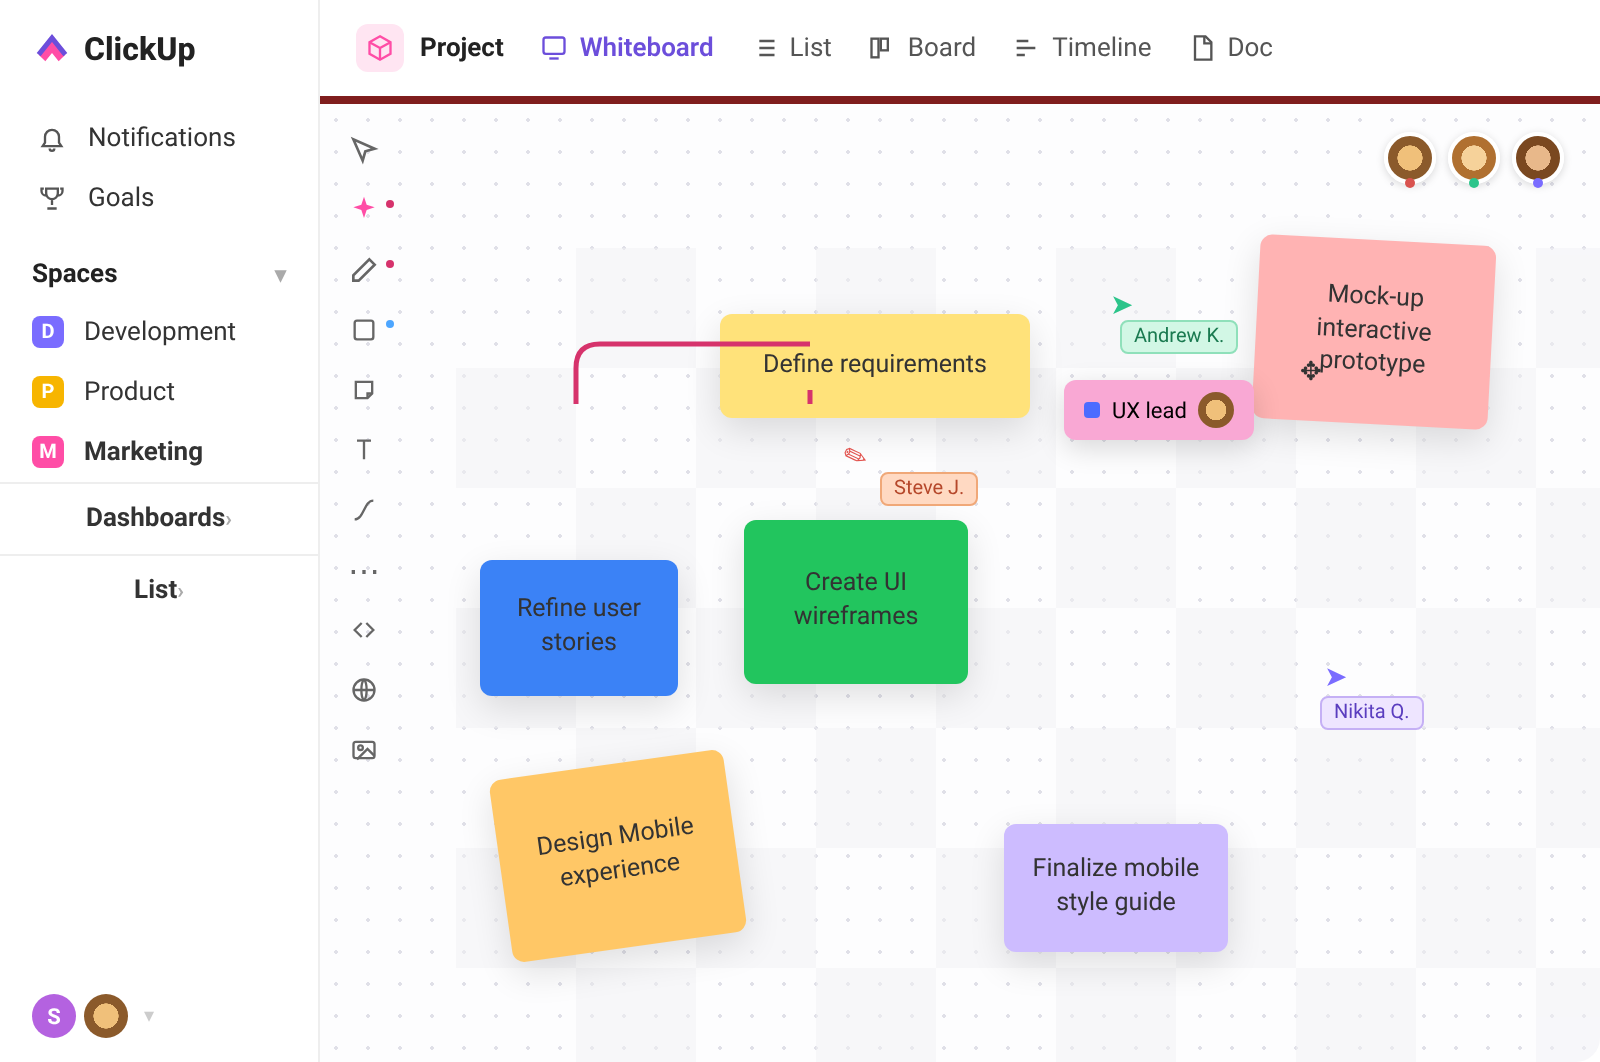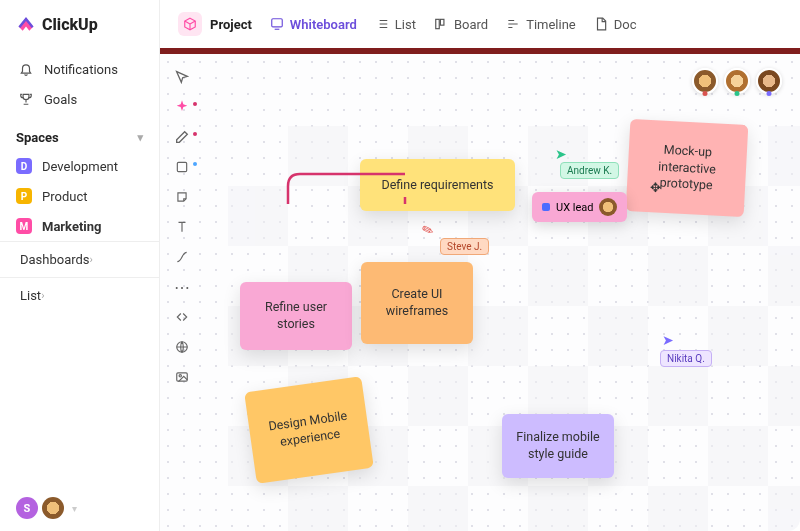--- a/index.html
+++ b/index.html
@@ -12,29 +12,29 @@
 .logo-mark { width:20px; height:20px; }
 .logo-text { font-weight:800; font-size:16px; color:#222; }
 .nav { padding:6px 8px; }
 .nav-item { display:flex; align-items:center; gap:10px; padding:7px 10px; font-size:13px; color:#333; border-radius:6px; cursor:pointer; }
 .nav-icon { width:16px; height:16px; display:flex; align-items:center; justify-content:center; color:#555; }
 .section-hdr { display:flex; align-items:center; justify-content:space-between; padding:10px 16px 6px; font-size:13px; font-weight:700; color:#222; cursor:pointer; }
 .chevron { color:#aaa; font-size:11px; }
 .space-item { display:flex; align-items:center; gap:10px; padding:7px 16px; font-size:13px; color:#333; cursor:pointer; }
 .space-item.active { font-weight:700; }
 .space-badge { width:16px; height:16px; border-radius:4px; display:flex; align-items:center; justify-content:center; font-size:10px; font-weight:700; color:#fff; }
-.section-row { display:flex; align-items:center; justify-content:flex-start; padding:10px 20px; font-size:13px; color:#333; border-top:1px solid #eee; cursor:pointer; }
+.section-row { display:flex; align-items:center; justify-content:center; padding:10px 20px; font-size:13px; color:#333; border-top:1px solid #eee; cursor:pointer;font-weight:bold; }
 .user-row { margin-top:auto; display:flex; align-items:center; gap:4px; padding:12px 16px; }
 .avatar { width:22px; height:22px; border-radius:50%; background:#b462e0; color:#fff; font-size:11px; font-weight:700; display:flex; align-items:center; justify-content:center; }
 .avatar.img { background:radial-gradient(circle,#f0c07a 40%,#8b5a2b 41%); }
 .tiny-chev { color:#ccc; font-size:10px; margin-left:4px; }
 
 
 .main { flex:1; display:flex; flex-direction:column; position:relative; }
-.topbar { display:flex; align-items:center; gap:18px; padding:12px 18px; border-bottom:6px solid #7f1d1d; font-size:13px; }
+.topbar { display:flex; align-items:center; gap:18px; padding:12px 18px; border-bottom:4px solid #7f1d1d; font-size:13px; }
 .project-chip { display:flex; align-items:center; gap:8px; font-weight:700; color:#222; cursor:pointer; }
 .project-icon { width:24px; height:24px; border-radius:6px; background:#ffe5f2; display:flex; align-items:center; justify-content:center; }
 .project-icon svg{width:14px;height:14px;}
 .view-tab { display:flex; align-items:center; gap:6px; color:#555; cursor:pointer; }
 .view-tab.active { color:#6c4edb; font-weight:600; }
 .view-icon { width:14px; height:14px; display:flex; align-items:center; justify-content:center; }
 
 
 .canvas { flex:1; position:relative; background:#fdfdfe; overflow:hidden; }
 .dotgrid { position:absolute; inset:0; background-image:radial-gradient(#e0e0e8 1px,transparent 1px); background-size:16px 16px; }
@@ -270,24 +270,24 @@
           </defs>
         <path d="M245 120 L140 120 Q128 120 128 132 L128 226" fill="none" stroke="#d6336c" stroke-width="2.5" marker-end="url(#ah)"></path>
         <path d="M245 143 L245 206" fill="none" stroke="#d6336c" stroke-width="2.5" marker-end="url(#ah)"></path>
         <path d="M251 290 L251 370 Q251 382 263 382 L340 382" fill="none" stroke="#d6336c" stroke-width="2.5" marker-end="url(#ah)"></path>
         <path d="M450 394 L502 394 Q514 394 514 382 L514 170" fill="none" stroke="#d6336c" stroke-width="2.5" marker-end="url(#ah)"></path>
       </svg>
 
       <div class="sticky" style="background:#ffe27a;left:200px;top:105px;width:155px;height:52px">
           <span>Define requirements</span>
         </div>
-      <div class="sticky" style="background:#f9a8d4;left:80px;top:228px;width:112px;height:68px">
+      <div class="sticky" style="background:#3b82f6;left:80px;top:228px;width:99px;height:68px">
           <span>Refine user stories</span>
         </div>
-      <div class="sticky" style="background:#fdba74;left:201px;top:208px;width:112px;height:82px">
+      <div class="sticky" style="background:#22c55e;left:212px;top:208px;width:112px;height:82px">
           <span>Create UI wireframes</span>
         </div>
       <div class="sticky rot1" style="background:#ffc766;left:90px;top:330px;width:118px;height:92px">
           <span>Design Mobile experience</span>
         </div>
       <div class="sticky" style="background:#cdbcff;left:342px;top:360px;width:112px;height:64px">
           <span>Finalize mobile style guide</span>
         </div>
       <div class="sticky rot2" style="background:#ffb3b3;left:468px;top:68px;width:118px;height:92px">
           <span>Mock-up interactive prototype</span>

